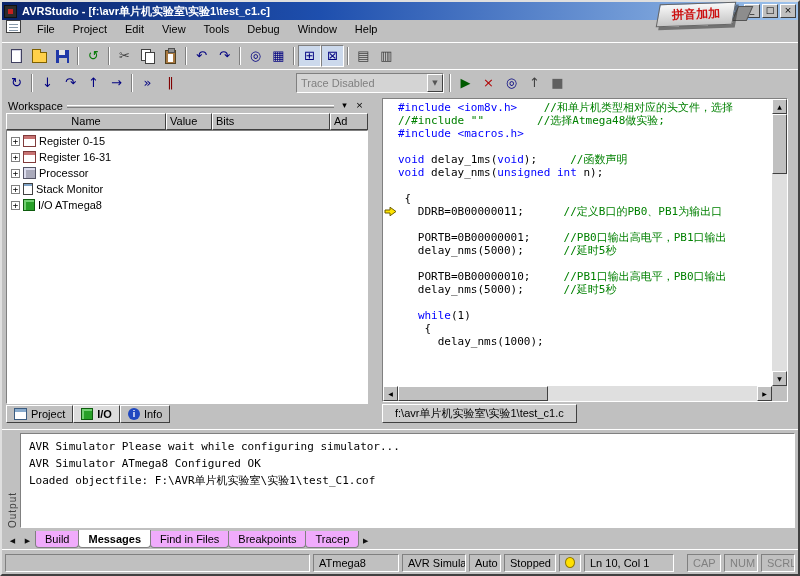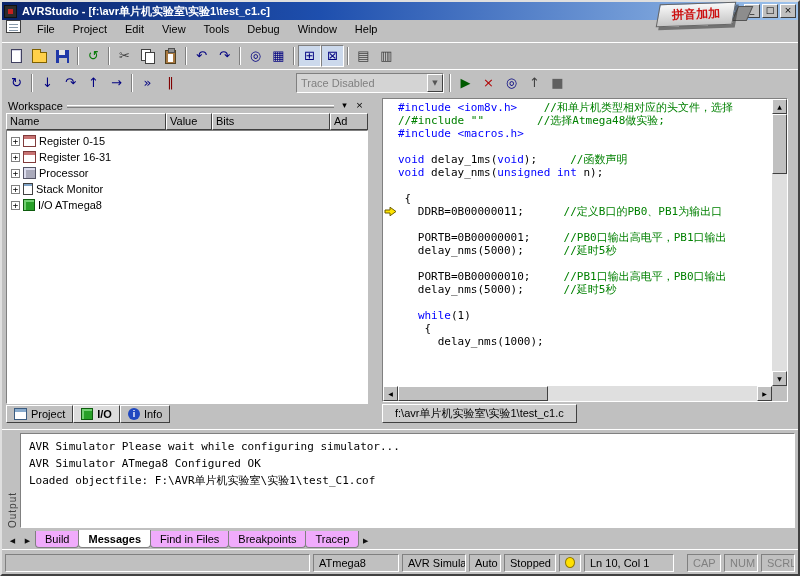--- a/index.html
+++ b/index.html
@@ -243,21 +243,21 @@
     <div class="workspace">
       <div class="ws-title">
         <span>Workspace</span>
         <div class="ws-grip"></div>
         <div style="display:flex;gap:2px">
             <div class="ws-btn">▾</div>
             <div class="ws-btn">×</div>
           </div>
       </div>
       <div class="ws-header">
-          <div class="ws-col" style="width: 160px;">Name</div>
+          <div class="ws-col" style="width: 160px; text-align: center;">Name</div>
           <div class="ws-col" style="width: 46px;">Value</div>
           <div class="ws-col" style="width: 118px;">Bits</div>
           <div class="ws-col" style="flex: 1 1 auto;">Ad</div>
         </div>
       <div class="ws-tree">
           <div class="tree-row">
             <span class="expander">+</span>
             <span class="tico tico-registers"></span>
             <span class="tree-label">Register 0-15</span>
           </div>

